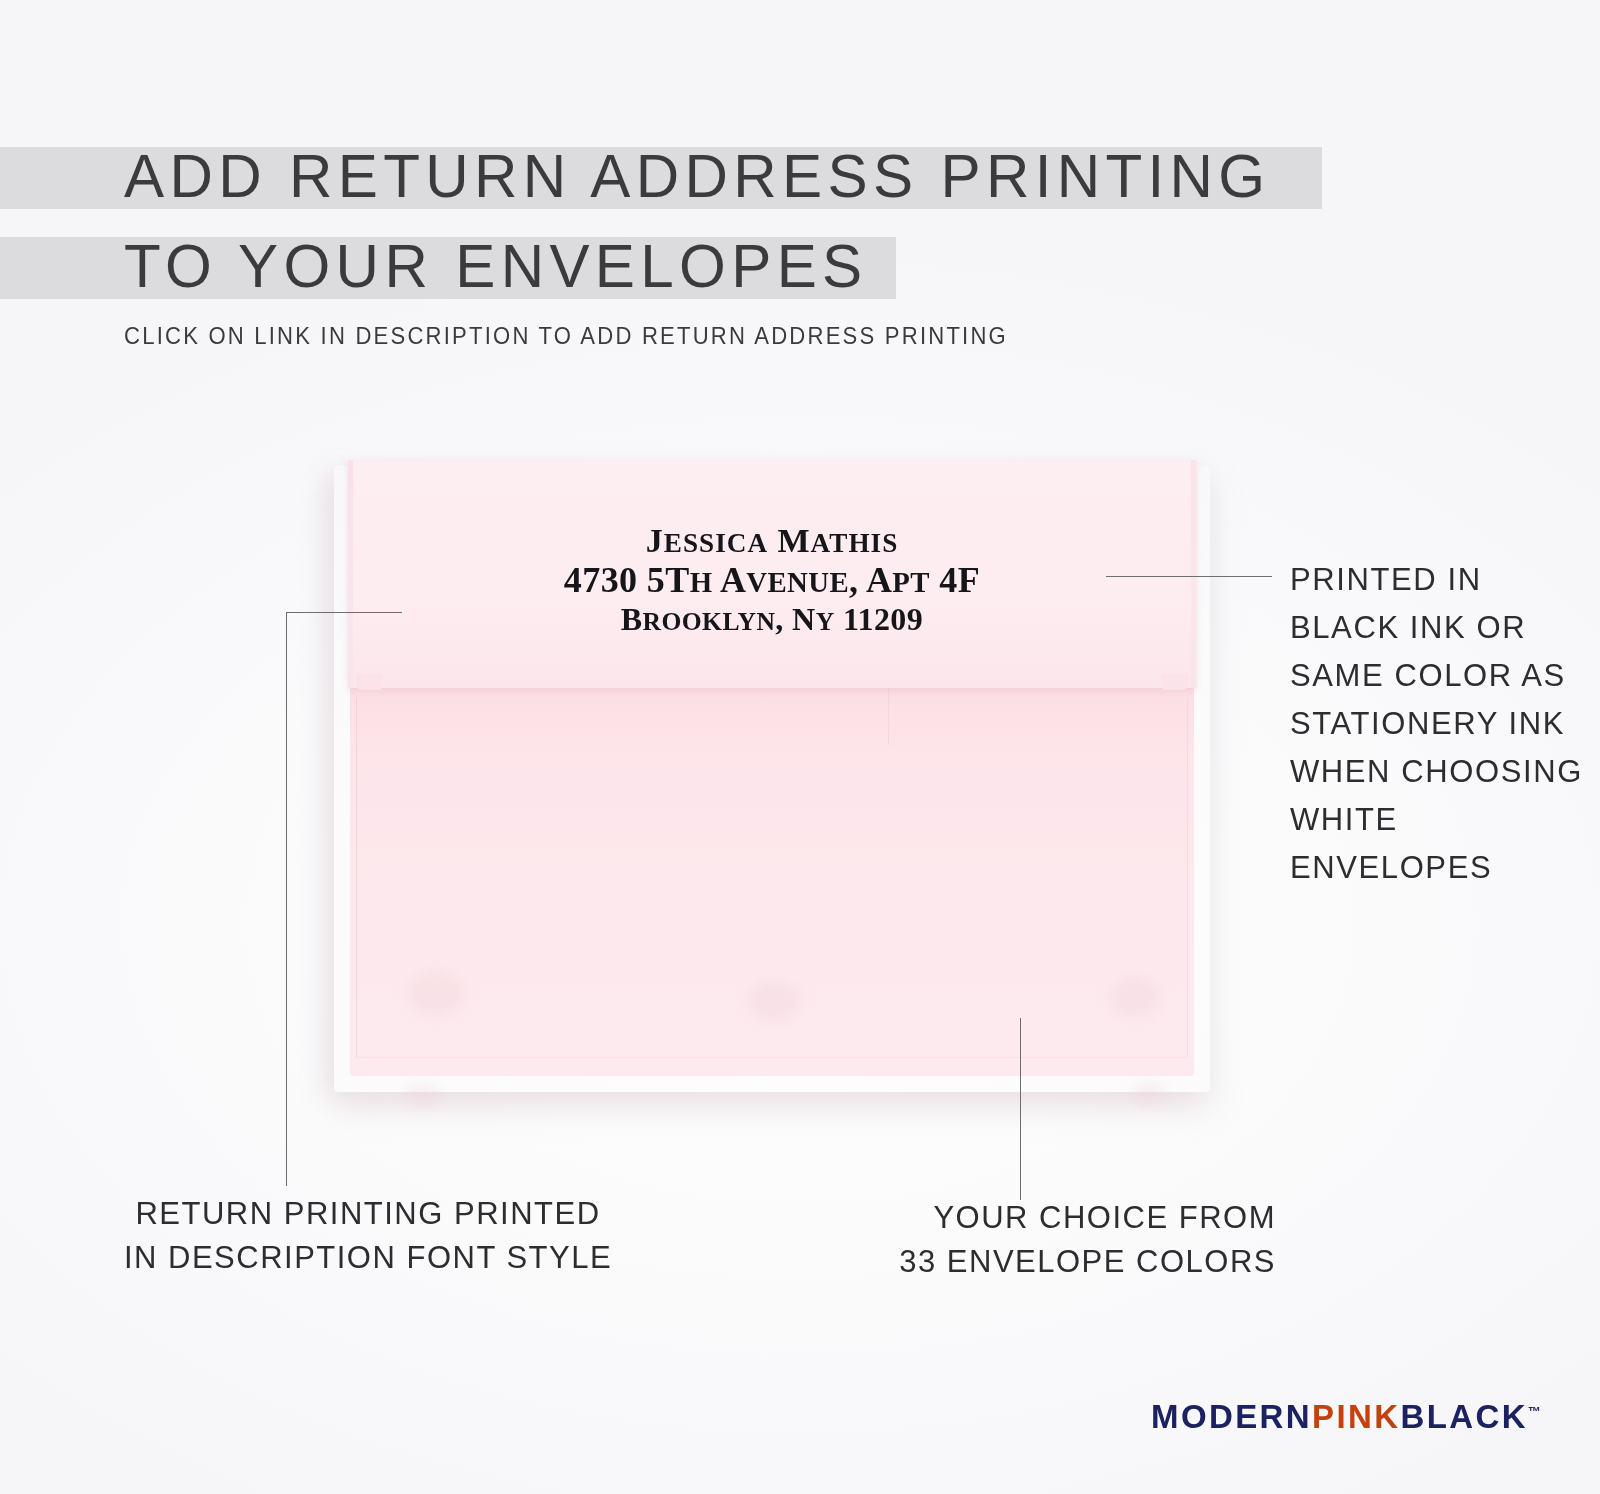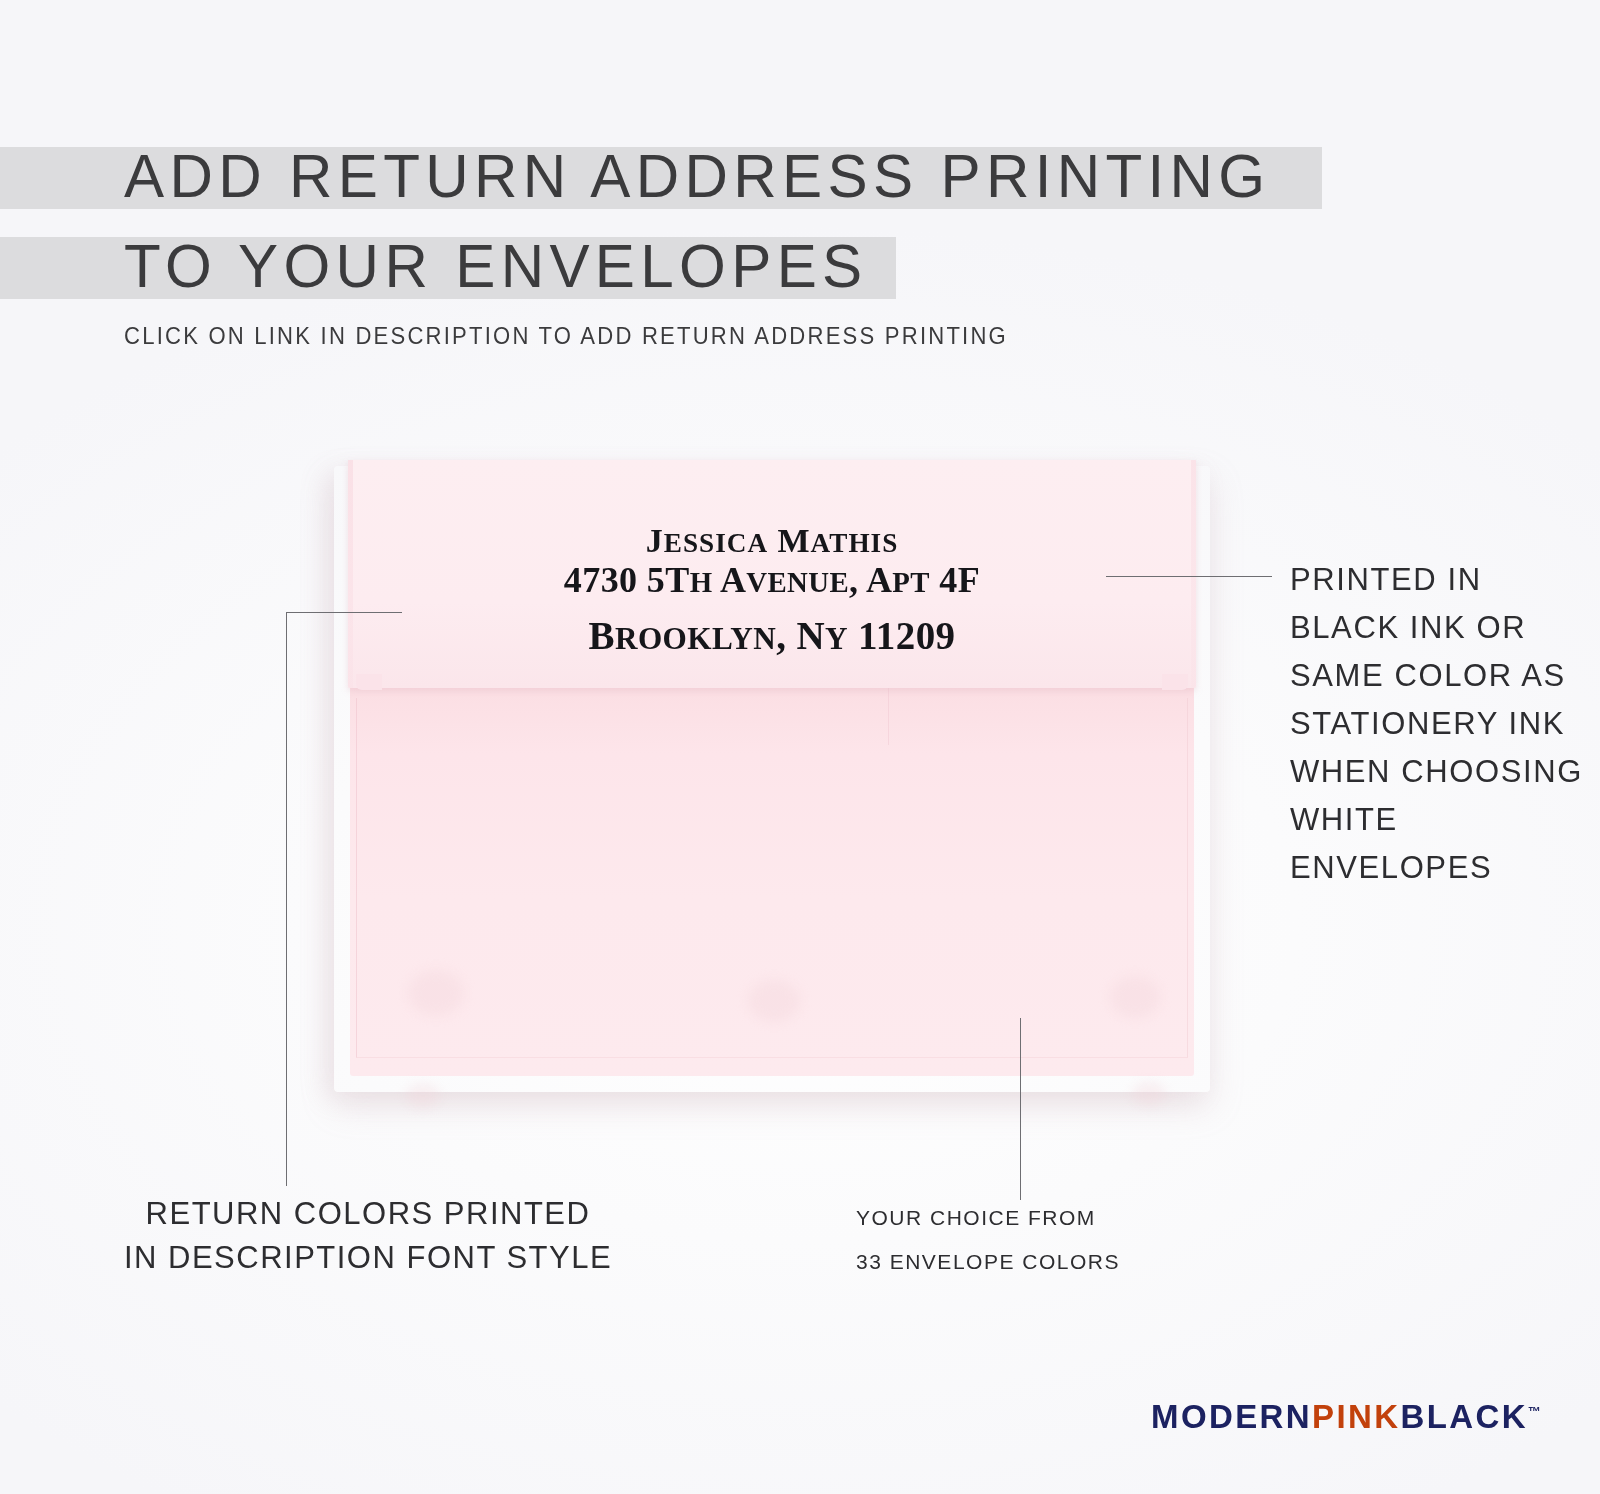--- a/index.html
+++ b/index.html
@@ -191,21 +191,21 @@
     color: #16161a;
     line-height: 1.13;
   }
   .ra-line {
     display: block;
     white-space: nowrap;
     font-weight: bold;
   }
   .ra-name { font-size: 34px; letter-spacing: 1px; }
   .ra-street { font-size: 36px; letter-spacing: 0.4px; }
-  .ra-city { font-size: 39px; letter-spacing: 0.4px; margin-top: 13px; }
+  .ra-city { font-size: 32px; letter-spacing: 0.4px; }
   .sc { font-size: 0.80em; }
 
   
   .leader {
     position: absolute;
     background: #6e6e72;
   }
   .leader-left-h {
     left: 286px;
     top: 612px;
@@ -251,22 +251,22 @@
     width: 560px;
     text-align: center;
     font-size: 31px;
     line-height: 44px;
     letter-spacing: 1.5px;
   }
   .anno-bottom-center {
     left: 856px;
     top: 1196px;
     width: 420px;
-    text-align: left;
-    font-size: 21px;
+    text-align: right;
+    font-size: 31px;
     line-height: 44px;
     letter-spacing: 1.5px;
   }
   .anno span { display: block; white-space: nowrap; }
   .anno-right span { white-space: normal; }
 
   
   .logo {
     position: absolute;
     left: 1151px;
@@ -329,21 +329,21 @@
 <div class="leader leader-left-h"></div>
 <div class="leader leader-left-v"></div>
 <div class="leader leader-right-h"></div>
 <div class="leader leader-center-v"></div>
 
 <div class="anno anno-right">
   <span>PRINTED IN BLACK INK OR SAME COLOR AS STATIONERY INK WHEN CHOOSING WHITE ENVELOPES</span>
 </div>
 
 <div class="anno anno-bottom-left">
-  <span>RETURN COLORS PRINTED</span>
+  <span>RETURN PRINTING PRINTED</span>
   <span>IN DESCRIPTION FONT STYLE</span>
 </div>
 
 <div class="anno anno-bottom-center">
   <span>YOUR CHOICE FROM</span>
   <span>33 ENVELOPE COLORS</span>
 </div>
 
 <div class="logo">
   <span class="navy">MODERN</span><span class="pink">PINK</span><span class="navy">BLACK</span><span class="tm">™</span>

